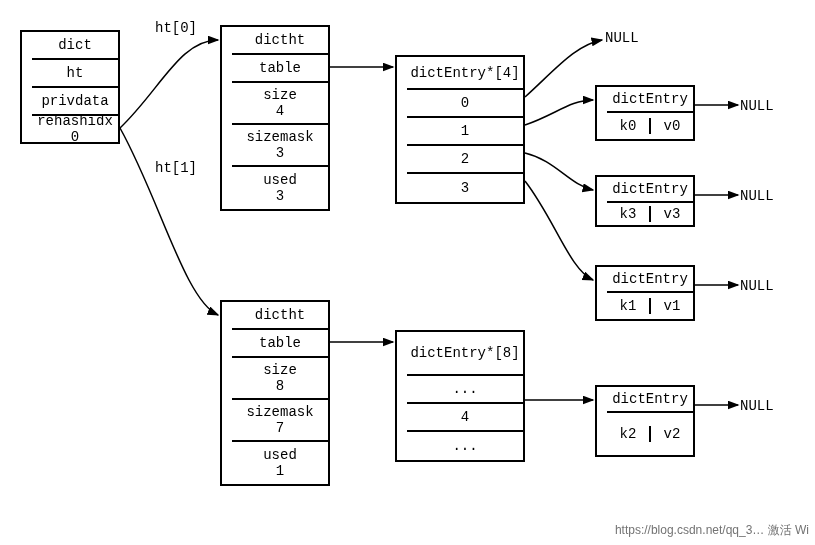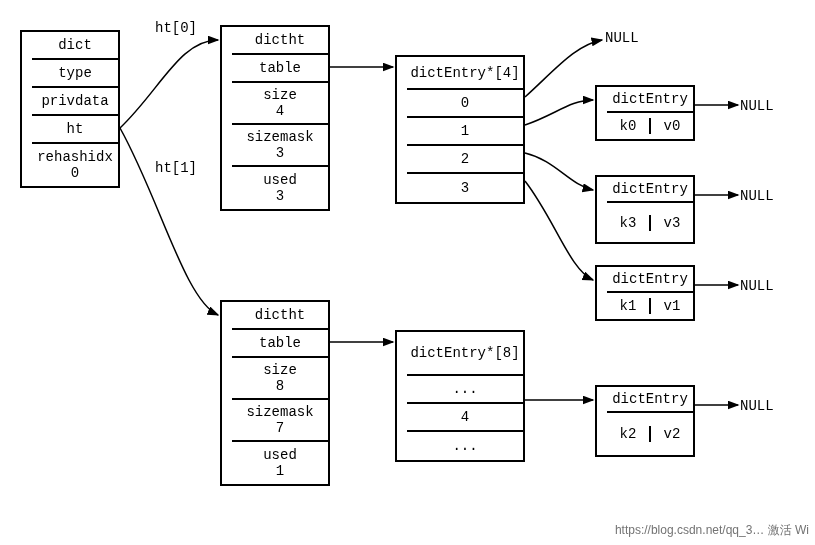--- a/index.html
+++ b/index.html
@@ -36,24 +36,23 @@
   .watermark {
     position:absolute; right:6px; bottom:6px;
     color:#737373; font-family: sans-serif; font-size:12px;
   }
 </style>
 </head>
 <body>
 
 <div class="box" style="left:20px; top:30px; width:100px;">
   <div class="cell" style="height:28px">dict</div>
-  <div class="cell" style="height:28px">type</div>
+  <div class="cell" style="height:28px">ht</div>
   <div class="cell" style="height:28px">privdata</div>
-  <div class="cell" style="height:28px">ht</div>
-  <div class="cell" style="height:42px; flex-direction:column">
+  <div class="cell" style="height:26px; flex-direction:column">
     <div>rehashidx</div>
     <div>0</div>
   </div>
 </div>
 
 <div class="label" style="left:155px; top:20px">ht[0]</div>
 <div class="label" style="left:155px; top:160px">ht[1]</div>
 
 <div class="box" style="left:220px; top:25px; width:110px;">
   <div class="cell" style="height:28px">dictht</div>
@@ -86,21 +85,21 @@
   <div class="cell" style="height:26px">dictEntry</div>
   <div class="cell kv" style="height:26px">
     <div>k0</div>
     <div>v0</div>
   </div>
 </div>
 <div class="label" style="left:740px; top:98px">NULL</div>
 
 <div class="box" style="left:595px; top:175px; width:100px;">
   <div class="cell" style="height:26px">dictEntry</div>
-  <div class="cell kv" style="height:39px">
+  <div class="cell kv" style="height:22px">
     <div>k3</div>
     <div>v3</div>
   </div>
 </div>
 <div class="label" style="left:740px; top:188px">NULL</div>
 
 <div class="box" style="left:595px; top:265px; width:100px;">
   <div class="cell" style="height:26px">dictEntry</div>
   <div class="cell kv" style="height:26px">
     <div>k1</div>

